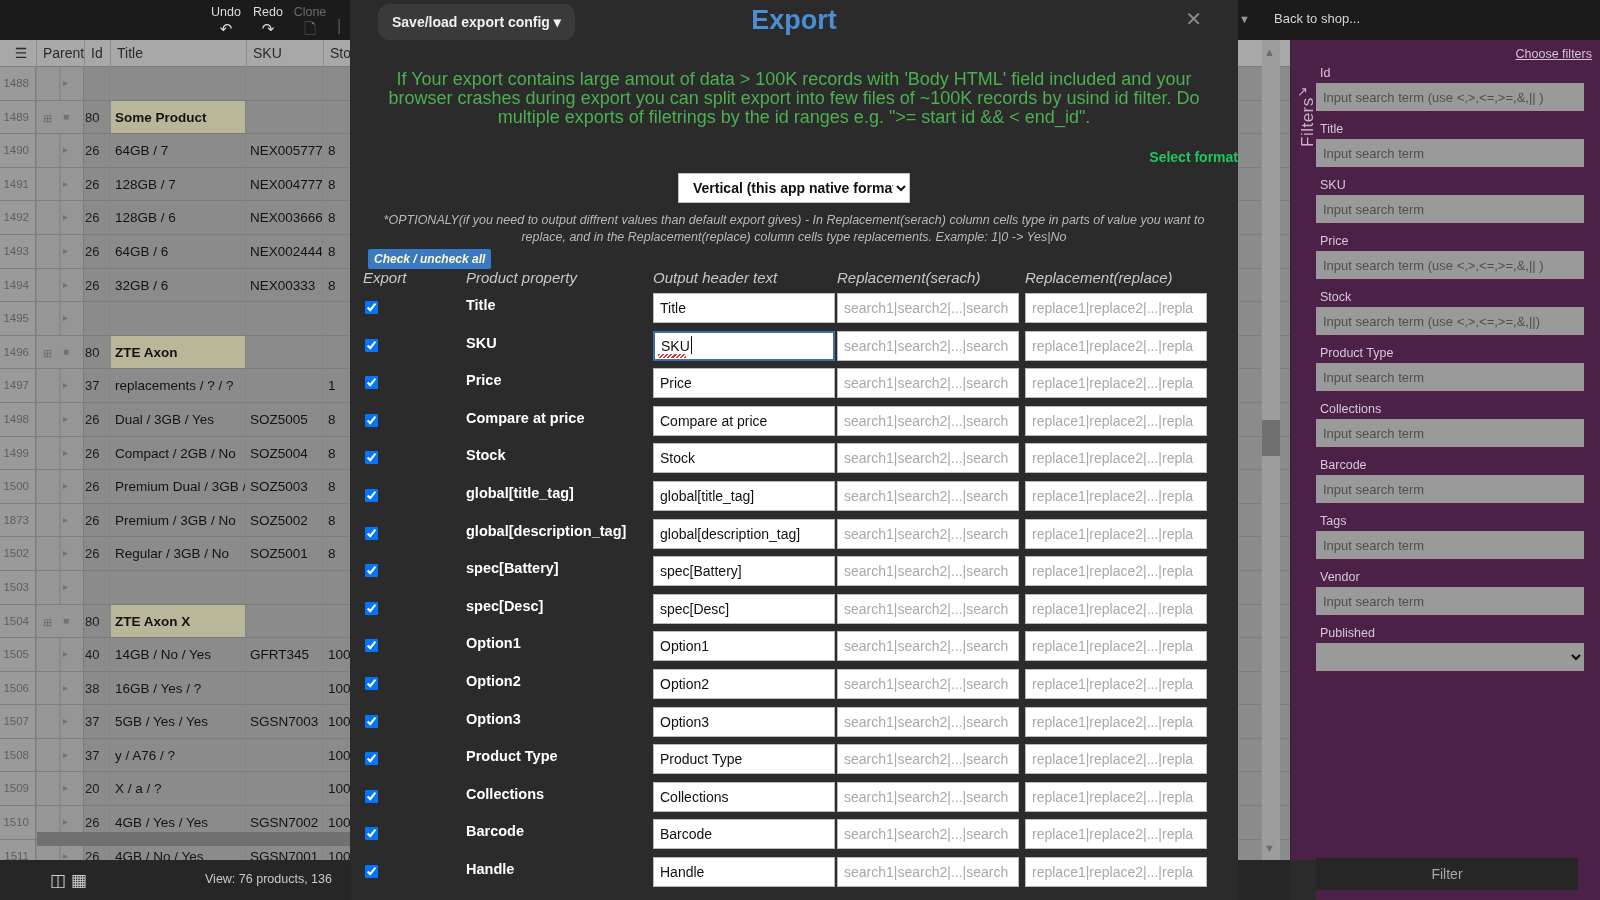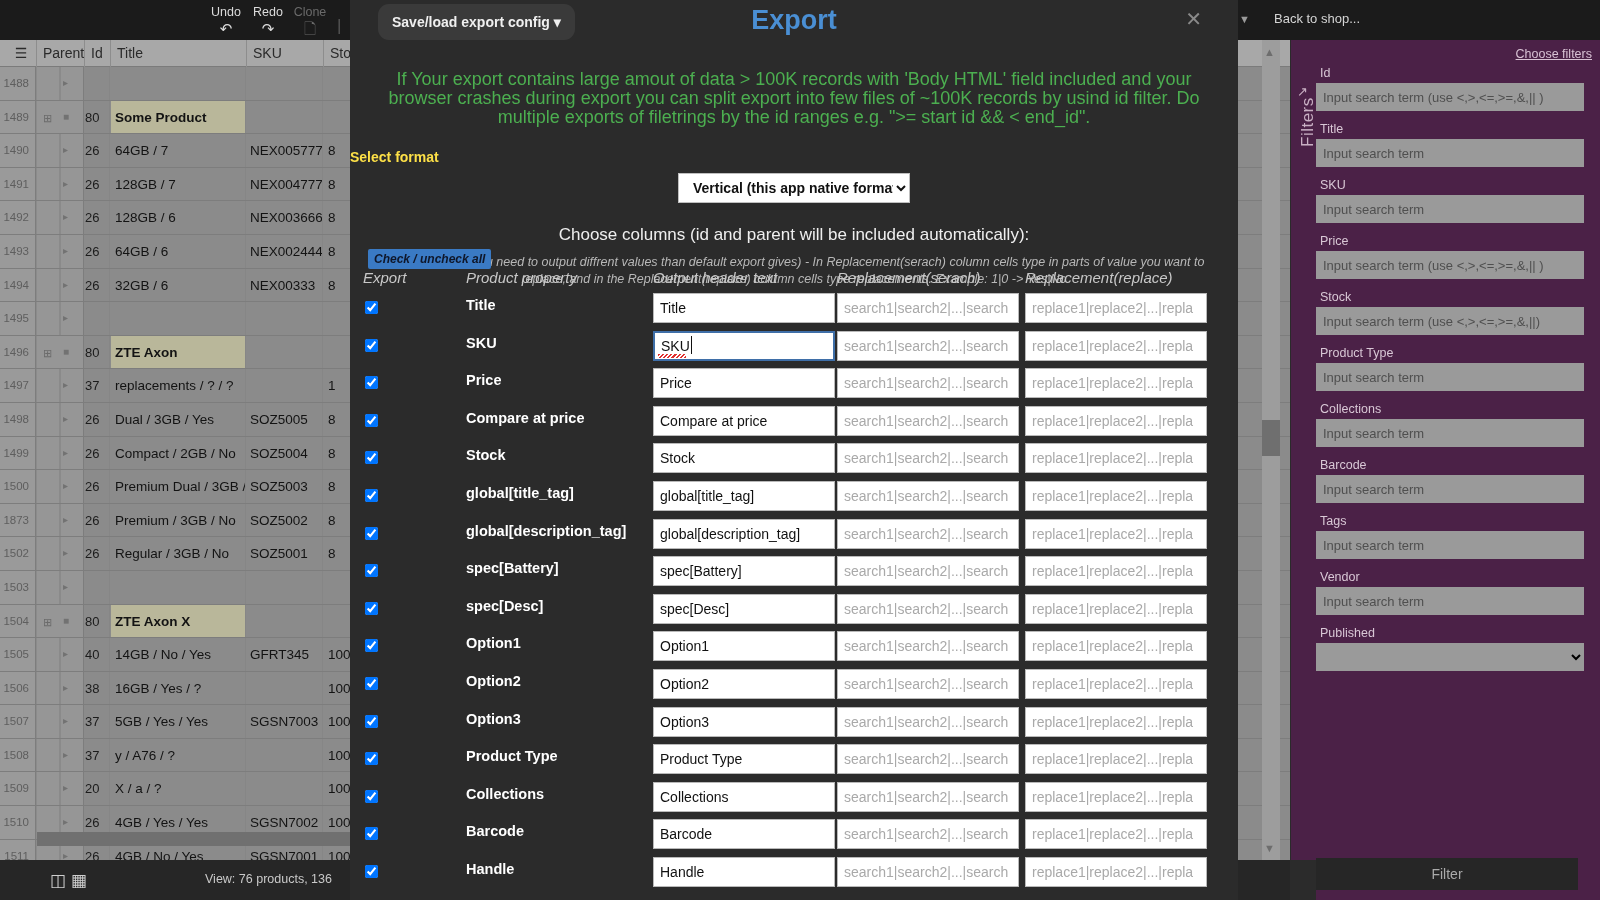--- a/index.html
+++ b/index.html
@@ -177,39 +177,39 @@
   }
   .modal-close {
     position: absolute; right: 30px; top: 6px; color: #8a8a8a;
     font-size: 20px; cursor: pointer; background: none; border: none;
   }
   .warn-text {
     margin: 22px 28px 0 28px; text-align: center;
     color: #4caf50; font-size: 18px; line-height: 19px;
   }
   .sel-format-label {
-    text-align: left; color: #fde047; font-size: 14px; font-weight: bold;
+    text-align: right; color: #22c55e; font-size: 14px; font-weight: bold;
     margin-top: 22px;
   }
   .sel-wrap { text-align: center; margin-top: 8px; }
   .fmt-select {
     width: 232px; height: 30px; background: #fff; color: #111;
     border: 1px solid #bfbfbf; font-size: 14px; font-weight: bold;
     padding-left: 10px; font-family: "Liberation Sans", sans-serif;
   }
   .choose-cols {
     text-align: center; color: #efefef; font-size: 17px; margin-top: 22px;
   }
   .optional-note {
     margin: 9px 20px 0 20px; text-align: center; color: #b8b8b8;
     font-size: 12.5px; font-style: italic; line-height: 17px;
   }
   .check-all {
     position: absolute; left: 18px; top: 249px; background: #3a7ac4;
-    color: #0f172a; font-size: 12px; font-style: italic; font-weight: bold;
+    color: #fef9c3; font-size: 12px; font-style: italic; font-weight: bold;
     border: none; border-radius: 2px; padding: 3px 6px; cursor: pointer;
     font-family: "Liberation Sans", sans-serif;
   }
   .cols-head {
     position: absolute; left: 0; top: 269px; width: 888px; height: 22px;
     color: #c8c8c8; font-size: 15px; font-style: italic;
   }
   .cols-head span { position: absolute; top: 0; }
   .ch-export { left: 13px; }
   .ch-prop { left: 116px; }
@@ -614,21 +614,20 @@
 
     <div class="warn-text">If Your export contains large amout of data &gt; 100K records with 'Body HTML' field included and your browser crashes during export you can split export into few files of ~100K records by usind id filter. Do multiple exports of filetrings by the id ranges e.g. "&gt;= start id &amp;&amp; &lt; end_id".</div>
 
     <div class="sel-format-label">Select format</div>
     <div class="sel-wrap">
       <select class="fmt-select">
         <option>Vertical (this app native format)</option>
       </select>
     </div>
 
-    <div class="choose-cols">Choose columns (id and parent will be included automatically):</div>
     <div class="optional-note">*OPTIONALY(if you need to output diffrent values than default export gives) - In Replacement(serach) column cells type in parts of value you want to replace, and in the Replacement(replace) column cells type replacements. Example: 1|0 -&gt; Yes|No</div>
 
     <button class="check-all">Check / uncheck all</button>
 
     <div class="cols-head">
       <span class="ch-export">Export</span>
       <span class="ch-prop">Product property</span>
       <span class="ch-out">Output header text</span>
       <span class="ch-search">Replacement(serach)</span>
       <span class="ch-replace">Replacement(replace)</span>

